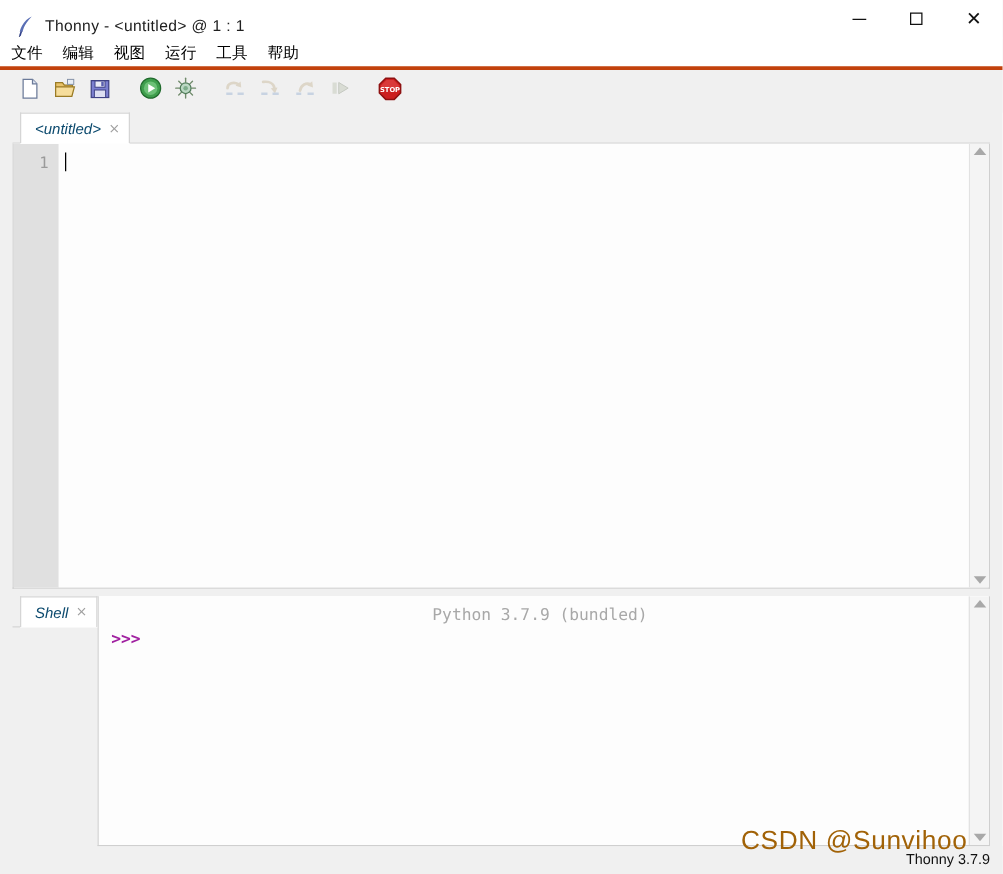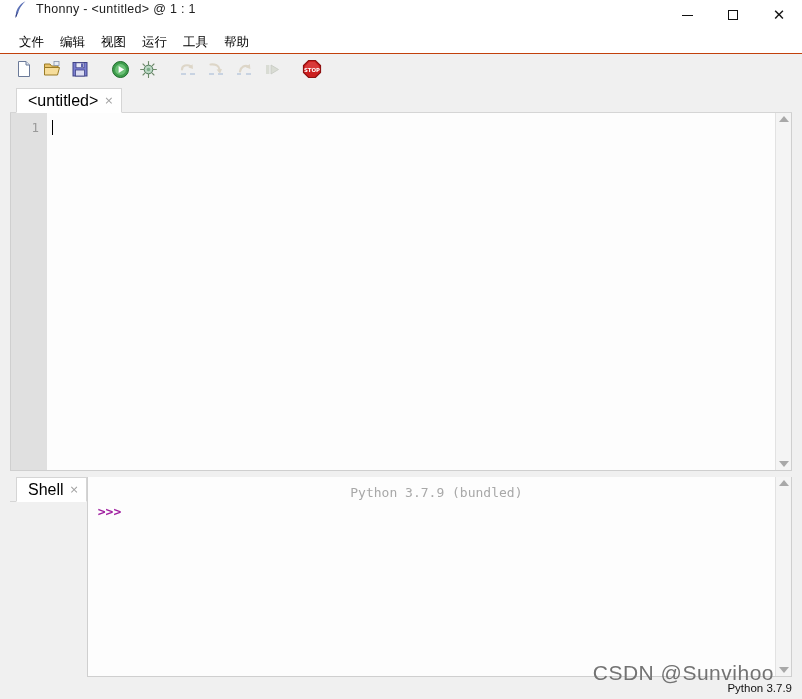--- a/index.html
+++ b/index.html
@@ -23,21 +23,21 @@
     display: flex;
     flex-direction: column;
   }
 
   
   .titlebar {
     height: 30px;
     min-height: 30px;
     background: #ffffff;
     display: flex;
-    align-items: flex-start;
+    align-items: flex-end;
     position: relative;
     border-bottom: 1px solid #ffffff;
   }
   .title-left {
     display: flex;
     align-items: center;
     padding-left: 12px;
     gap: 8px;
   }
   .app-logo {
@@ -85,23 +85,23 @@
     font-family: "DejaVu Sans", sans-serif;
   }
 
   
   .menubar {
     height: 22px;
     min-height: 22px;
     background: #ffffff;
     display: flex;
     align-items: center;
-    padding-left: 12px;
+    padding-left: 2px;
     gap: 2px;
-    border-bottom: 1px solid #c2410c;
+    border-bottom: 3px solid #c2410c;
   }
   .menu-item {
     font-size: 12.5px;
     color: #000000;
     padding: 2px 7px;
     cursor: default;
     white-space: nowrap;
   }
 
   
@@ -150,23 +150,24 @@
     border-bottom: 1px solid #ffffff;
     display: flex;
     align-items: center;
     padding: 0 7px 0 11px;
     gap: 6px;
     cursor: default;
     position: relative;
     top: 1px;
   }
   .tab-label {
-    font-size: 16px;
-    color: #000000;
+    font-size: 12px;
+    color: #0c4a6e;
     white-space: nowrap;
+    font-style: italic;
   }
   .tab-close {
     font-size: 11px;
     color: #a0a0a0;
     line-height: 11px;
     font-family: "DejaVu Sans", sans-serif;
     cursor: default;
   }
 
   .code-area {
@@ -294,21 +295,21 @@
     color: #111111;
     white-space: nowrap;
   }
 
   
   .watermark {
     position: absolute;
     right: 28px;
     bottom: 14px;
     font-size: 21px;
-    color: #737373;
+    color: #a16207;
     font-family: "Liberation Sans", sans-serif;
     letter-spacing: 0.5px;
     pointer-events: none;
     user-select: none;
     white-space: nowrap;
   }
 </style>
 </head>
 <body>
 
@@ -501,18 +502,18 @@
       </div>
       <div class="vscroll">
         <span class="sb-arrow up"></span>
         <span class="sb-track"></span>
         <span class="sb-arrow down"></span>
       </div>
     </div>
   </div>
 
   <div class="statusbar">
-    <span class="status-text">Python 3.7.9</span>
+    <span class="status-text">Thonny 3.7.9</span>
   </div>
 
   <div class="watermark">CSDN @Sunvihoo</div>
 
 </div>
 
 </body></html>

